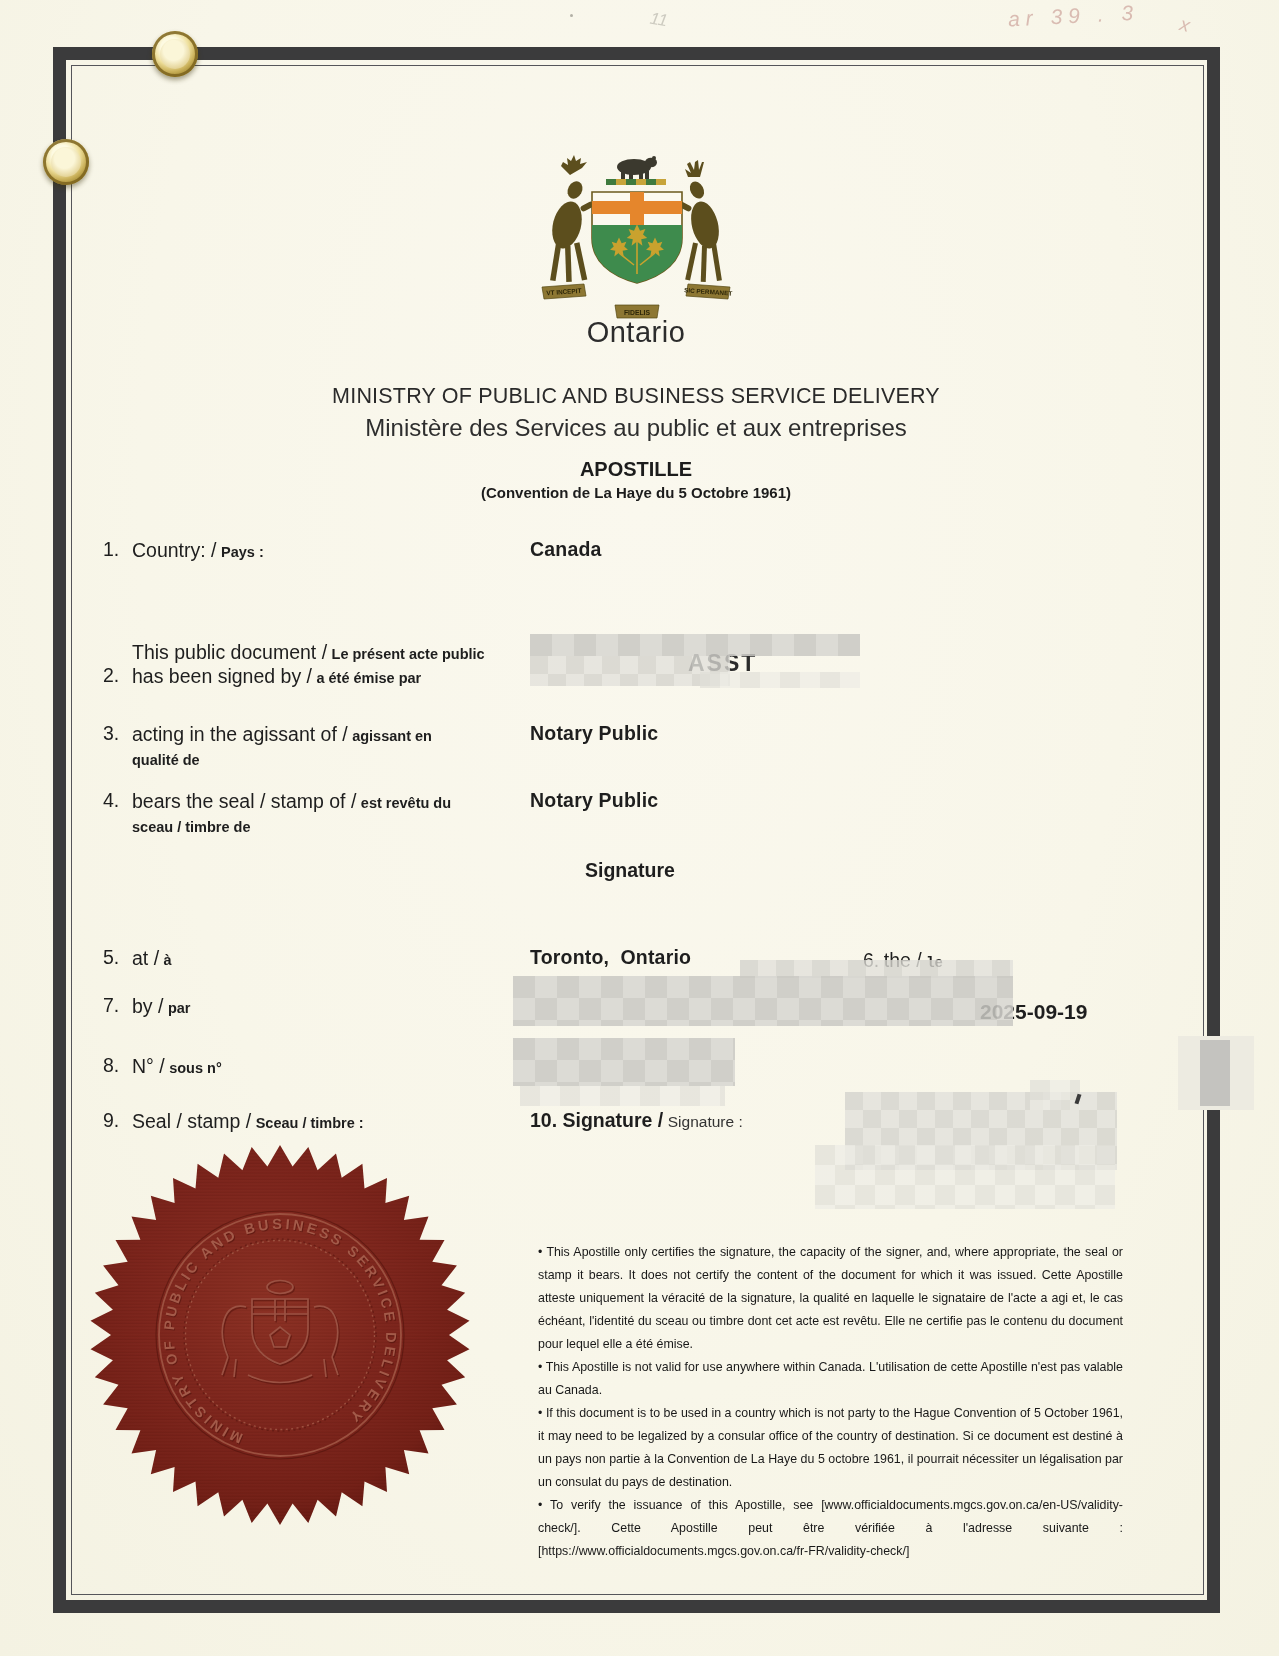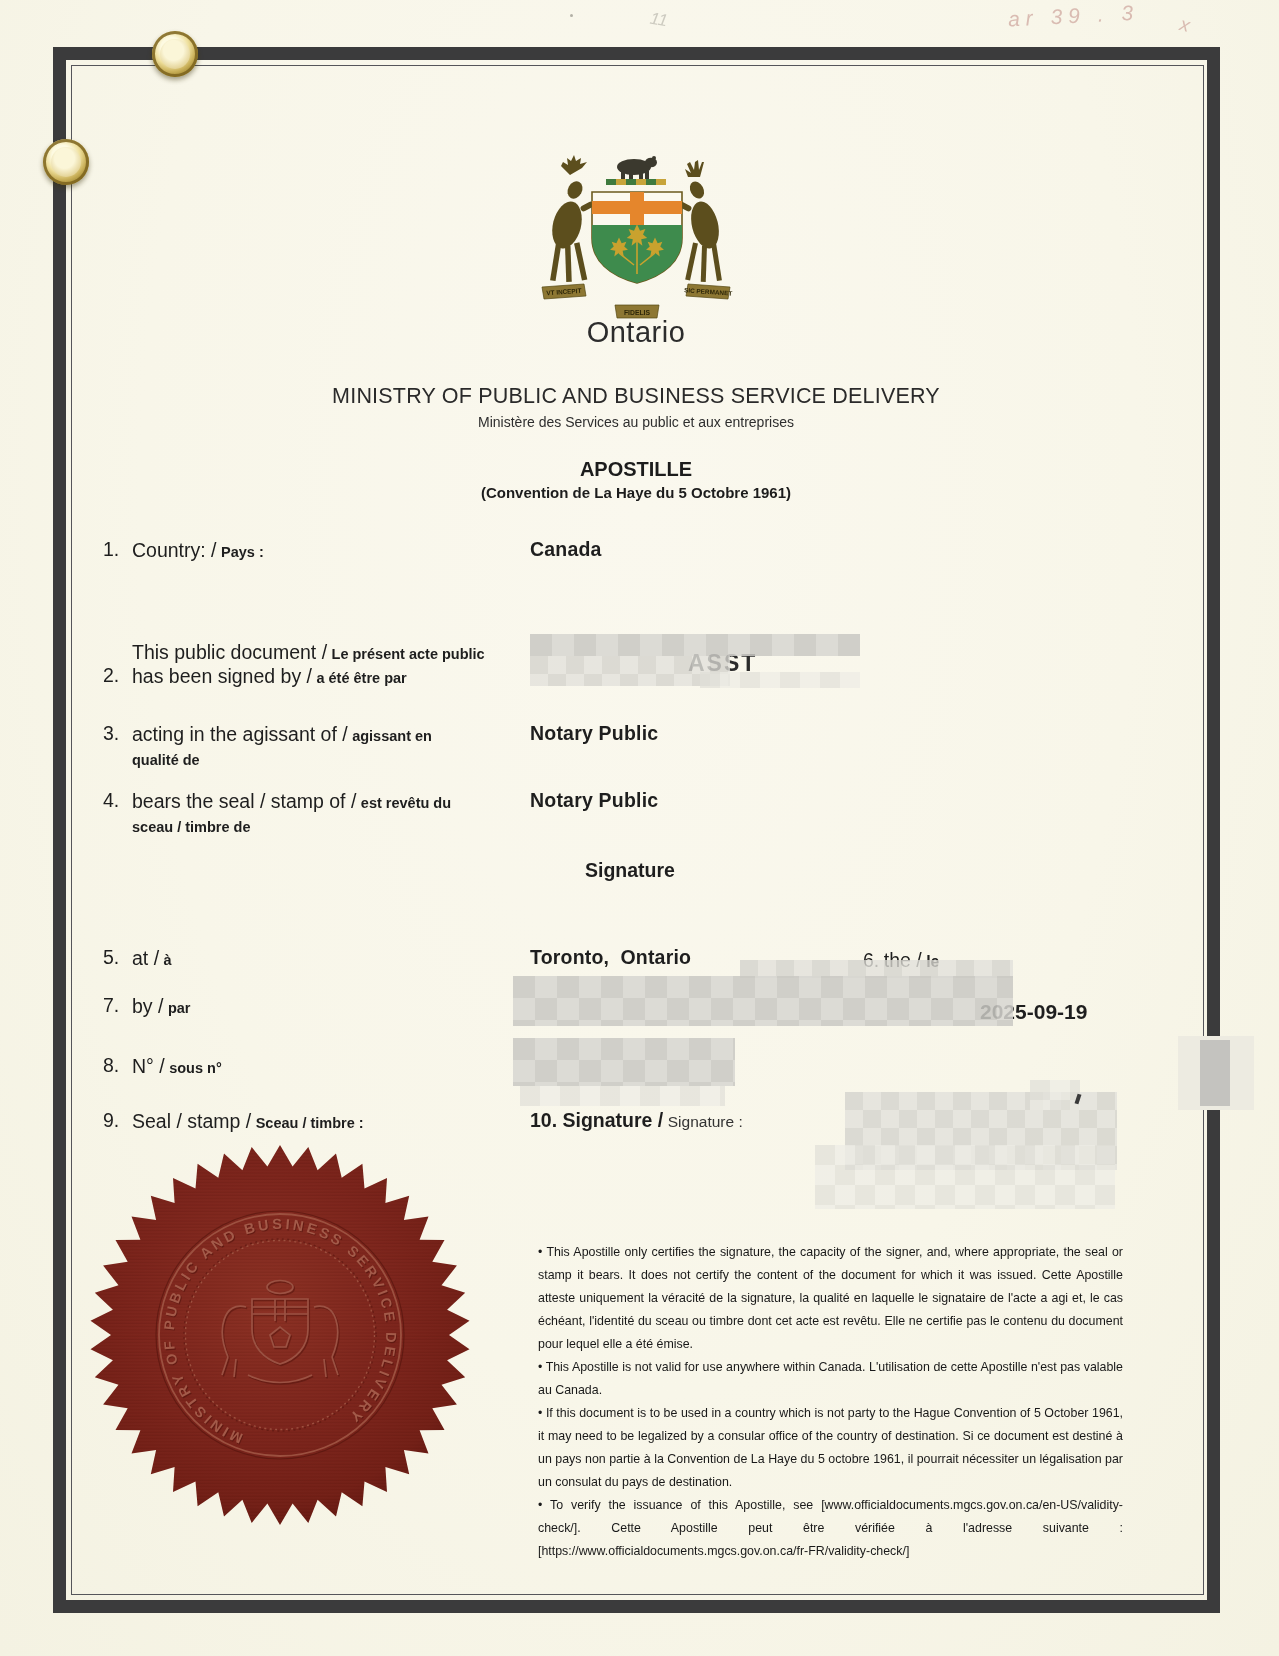--- a/index.html
+++ b/index.html
@@ -17,37 +17,37 @@
     box-shadow:0 3px 5px rgba(60,50,10,.45), inset 0 0 0 3px rgba(125,100,30,.85);}
   .grommet::after{content:"";position:absolute;left:8px;top:8px;width:30px;height:30px;border-radius:50%;
     background:radial-gradient(circle at 45% 38%, #fbf6d8 0 40%, #e3d295 75%, #c9b267 100%);}
   
   .pen{position:absolute;font-style:italic;color:rgba(187,130,124,.5);z-index:2;}
   .pen2{position:absolute;font-style:italic;color:rgba(150,148,140,.45);z-index:2;}
   
   .centerband{position:absolute;left:136px;width:1000px;text-align:center;z-index:3;}
   .wordmark{font-size:29px;letter-spacing:.5px;color:#2c2c2c;}
   .org-en{font-size:21.5px;letter-spacing:.2px;color:#2a2a2a;}
-  .org-fr{font-size:14px;color:#2e2e2e;}
+  .org-fr{font-size:24px;color:#2e2e2e;}
   .apostille{font-size:20px;font-weight:bold;color:#1c1c1c;}
   .convention{font-size:15px;font-weight:bold;color:#1c1c1c;}
   
   .row{position:absolute;left:103px;display:grid;grid-template-columns:29px auto;z-index:3;}
   .row .num{font-size:19.5px;}
   .row .lbl{width:340px;line-height:24px;}
   .row .en{font-size:19.5px;}
   .row .fr{font-size:14.5px;font-weight:bold;}
   .value{position:absolute;left:530px;font-size:19.5px;font-weight:bold;letter-spacing:.2px;
     white-space:pre-wrap;z-index:3;}
   .cert{position:absolute;left:330px;width:600px;text-align:center;z-index:3;}
   .cert .en{font-size:19.5px;font-weight:bold;}
   .cert .fr{font-size:14px;font-weight:bold;}
   .row6{position:absolute;left:863px;z-index:3;}
   .row6 .num,.row6 .en{font-size:19.5px;}
-  .row6 .fr{font-size:16px;font-weight:bold;}
+  .row6 .fr{font-size:14px;font-weight:bold;font-family:Liberation Mono, monospace;}
   .date-value{position:absolute;left:980px;font-size:21px;font-weight:bold;z-index:3;}
   .row10{position:absolute;left:530px;z-index:3;text-align:right;}
   .row10 .numen{font-size:19.5px;font-weight:bold;}
   .row10 .fr{font-size:15.5px;color:#333;}
   
   .mosaic{position:absolute;z-index:3;
     background:repeating-conic-gradient(#d7d6d1 0% 25%, #c9c8c3 0% 50%) 0 0/44px 44px;opacity:.85;}
   .mosaic.light{background:repeating-conic-gradient(#e2e1db 0% 25%, #d4d3cd 0% 50%) 0 0/36px 36px;opacity:.8;}
   .mosaic.xlight{background:repeating-conic-gradient(#edece5 0% 25%, #e0dfd8 0% 50%) 0 0/40px 40px;opacity:.7;}
   .frag{position:absolute;left:688px;top:650px;font-size:23px;font-weight:bold;color:#2b2b2b;
@@ -164,21 +164,21 @@
   <div class="value" style="top:538px;">Canada</div>
 
   <div class="row" style="top:604px;left:132px;grid-template-columns:auto;">
     <span class="lbl" style="width:420px;margin-top:36px;"><span class="en">This public document /</span>
     <span class="fr">Le présent acte public</span></span>
   </div>
 
   <div class="row" style="top:664px;">
     <span class="num">2.</span>
     <span class="lbl"><span class="en">has been signed by /</span>
-    <span class="fr">a été être par</span></span>
+    <span class="fr">a été émise par</span></span>
   </div>
   <span class="frag">ASST</span>
   <div class="mosaic fragcover" style="left:530px;top:634px;width:330px;height:22px;"></div>
   <div class="mosaic light" style="left:530px;top:656px;width:200px;height:30px;"></div>
   <div class="mosaic xlight" style="left:700px;top:672px;width:160px;height:16px;"></div>
 
   <div class="row" style="top:722px;">
     <span class="num">3.</span>
     <span class="lbl"><span class="en">acting in the agissant of /</span>
     <span class="fr">agissant en qualité de</span></span>

